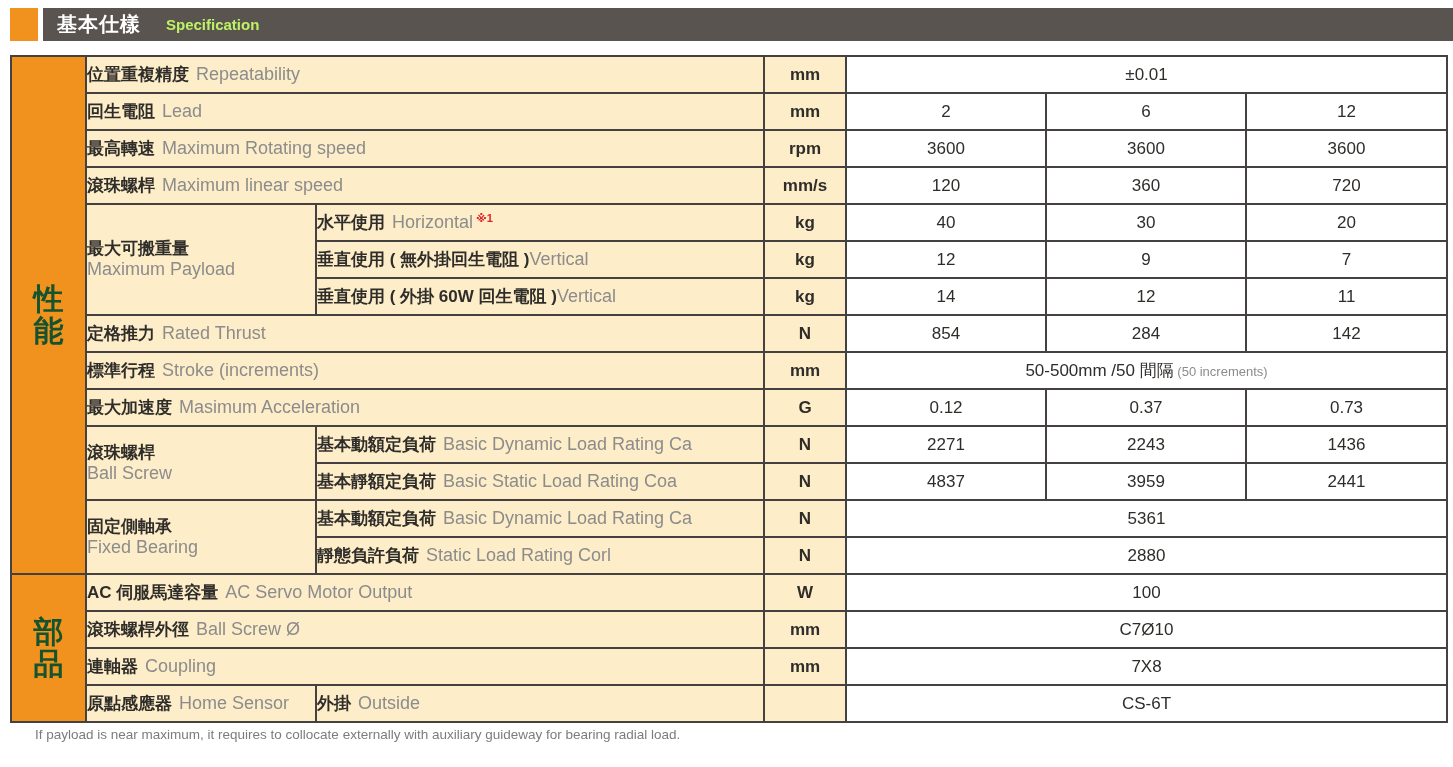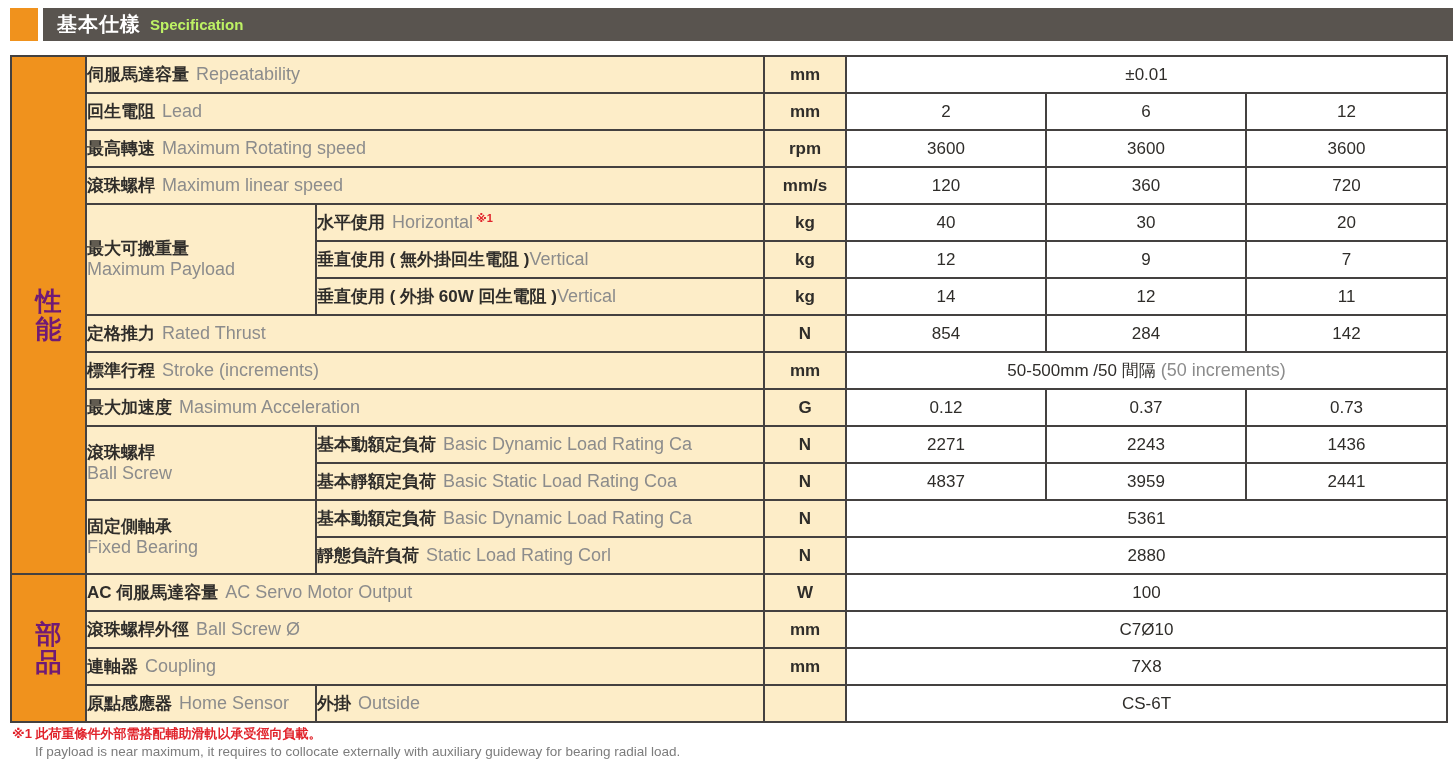--- a/index.html
+++ b/index.html
@@ -22,62 +22,62 @@
   
   .titlebar {
     position: absolute; top: 8px; left: 10px; right: 0;
     height: 33px; display: flex; align-items: stretch;
   }
   .orange-sq {
     width: 28px; background: var(--accent-orange); margin-right: 5px;
   }
   .bar {
     flex: 1; background: var(--header-gray);
-    display: flex; align-items: center; padding-left: 14px;
+    display: flex; align-items: center; padding-left: 14px; gap: 16px;
   }
   .t-zh { color: #fff; font-size: 20px; font-weight: bold; letter-spacing: 1px; }
   .t-en { color: #bef264; font-size: 15px; font-weight: bold; margin-left: 9px; }
 
   
   table.spec {
     position: absolute; top: 55px; left: 10px;
     width: 1436px; border-collapse: collapse; table-layout: fixed;
   }
   table.spec tr { height: 37px; }
   table.spec td {
     border: 2px solid var(--border-col);
     padding: 0; overflow: hidden; vertical-align: middle;
   }
   td.side {
     background: var(--accent-orange);
     text-align: center; color: #fff;
   }
   .vtext {
     width: 1em; margin: 0 auto;
-    font-size: 26px; font-weight: bold; line-height: 1.08;
-    word-break: break-all; color: #701a75;
+    font-size: 30px; font-weight: bold; line-height: 1.08;
+    word-break: break-all; color: #14532d;
   }
   td.lbl { background: var(--cell-cream); padding-left: 13px; }
   td.lbl .zh { font-size: 17px; font-weight: bold; color: var(--text-dark); }
   td.lbl .en { font-size: 18px; color: var(--text-gray); margin-left: 7px; }
   td.lbl.group .zh { display: block; line-height: 1.25; }
   td.lbl.group .en { display: block; margin-left: 0; line-height: 1.2; }
   sup.refnote {
     color: var(--note-red); font-size: 11px; font-weight: bold;
     margin-left: 3px; vertical-align: super;
   }
   td.unit {
     background: var(--cell-cream); text-align: center;
     font-size: 17px; font-weight: bold; color: var(--text-dark); margin-top: 24px;
   }
   td.val {
     background: #fff; text-align: center;
     font-size: 17px; color: var(--text-dark);
   }
-  td.val .sub { color: var(--text-gray); font-size: 18px; }
+  td.val .sub { color: var(--text-gray); font-size: 13px; }
 
   
   .notes { position: absolute; top: 726px; left: 12px; }
   .note-zh { color: var(--note-red); font-size: 13px; font-weight: bold; line-height: 1.3; }
   .note-en { color: #7C7C7C; font-size: 13.5px; margin-left: 23px; line-height: 1.3; }
 </style>
 </head>
 <body>
 
 <header class="titlebar">
@@ -97,21 +97,21 @@
       <col style="width:200px">
       <col style="width:200px">
       <col style="width:201px">
   </colgroup>
   <tbody>
     <tr>
       <td class="side" rowspan="14">
         <div class="vtext">性能</div>
       </td>
       <td class="lbl" colspan="2">
-        <span class="zh">伺服馬達容量</span><span class="en">Repeatability</span>
+        <span class="zh">位置重複精度</span><span class="en">Repeatability</span>
       </td>
       <td class="unit">mm</td>
       <td class="val" colspan="3">±0.01</td>
     </tr>
     <tr>
       <td class="lbl" colspan="2">
         <span class="zh">回生電阻</span><span class="en">Lead</span>
       </td>
       <td class="unit">mm</td>
       <td class="val">2</td>
@@ -265,15 +265,14 @@
       <td class="lbl">
         <span class="zh">外掛</span><span class="en">Outside</span>
       </td>
       <td class="unit"></td>
       <td class="val" colspan="3">CS-6T</td>
     </tr>
   </tbody>
 </table>
 
 <div class="notes">
-  <div class="note-zh">※1 此荷重條件外部需搭配輔助滑軌以承受徑向負載。</div>
   <div class="note-en">If payload is near maximum, it requires to collocate externally with auxiliary guideway for bearing radial load.</div>
 </div>
 
 </body></html>

